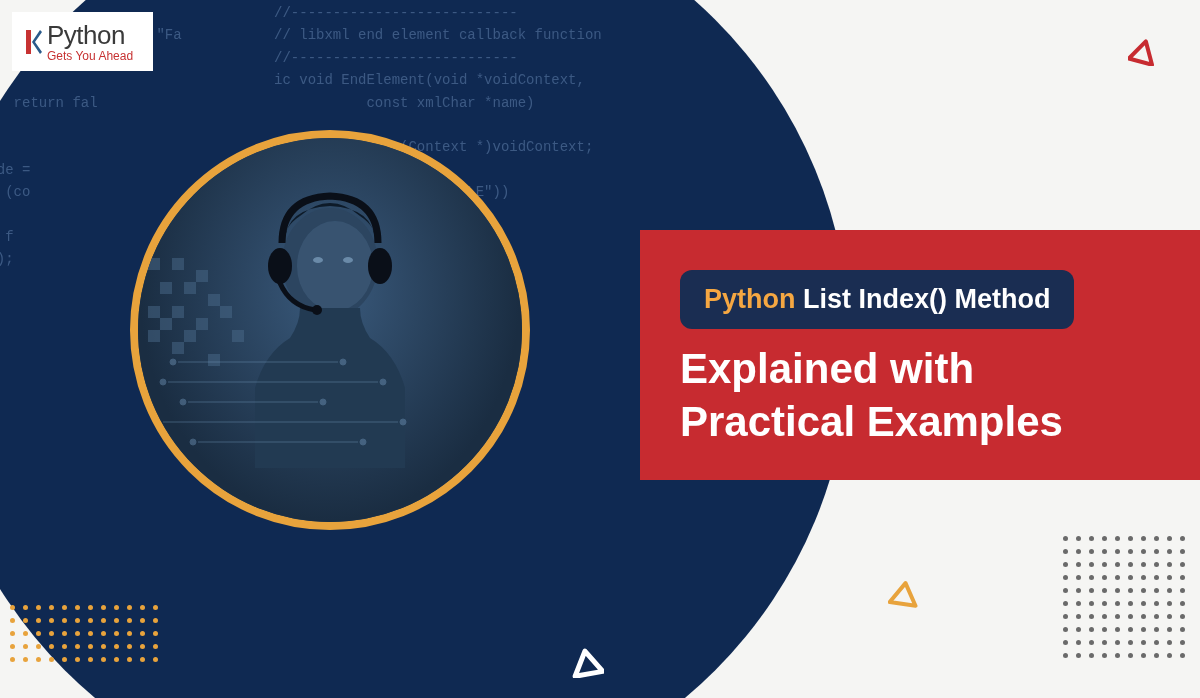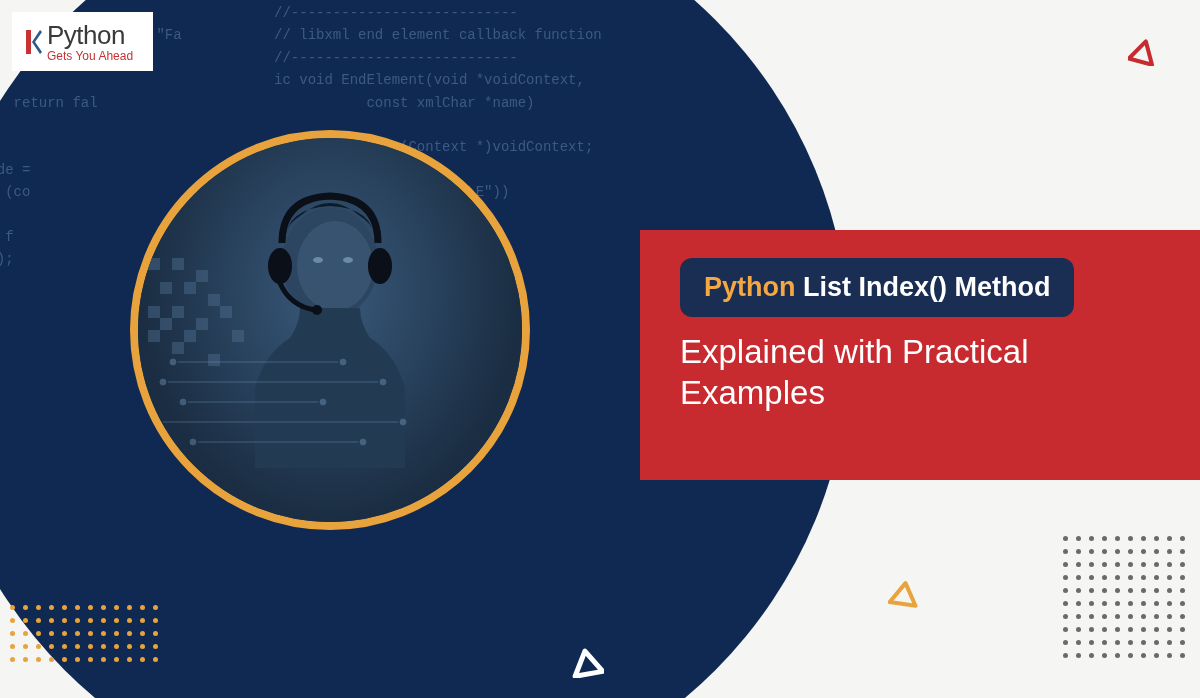--- a/index.html
+++ b/index.html
@@ -96,42 +96,42 @@
       transform: translateX(-50%);
     }
     .title-banner {
       position: absolute;
       right: 0;
       top: 230px;
       width: 560px;
       height: 250px;
       background: #c72b30;
       z-index: 6;
-      padding: 28px 40px;
+      padding: 40px 40px;
       display: flex;
       flex-direction: column;
       gap: 14px;
     }
     .title-pill {
       background: #1a2d52;
       border-radius: 12px;
       padding: 14px 24px;
       display: inline-block;
       width: fit-content;
     }
     .pill-text {
       font-size: 27px;
       font-weight: 600;
       color: #ffffff;
     }
     .pill-highlight { color: #f5a742; }
     .banner-subtitle {
       color: #ffffff;
-      font-size: 33px;
-      font-weight: 400;
+      font-size: 42px;
+      font-weight: 700;
       line-height: 1.25;
     }
     .triangle {
       position: absolute;
       z-index: 8;
     }
     .dots-pattern {
       position: absolute;
       z-index: 4;
     }

